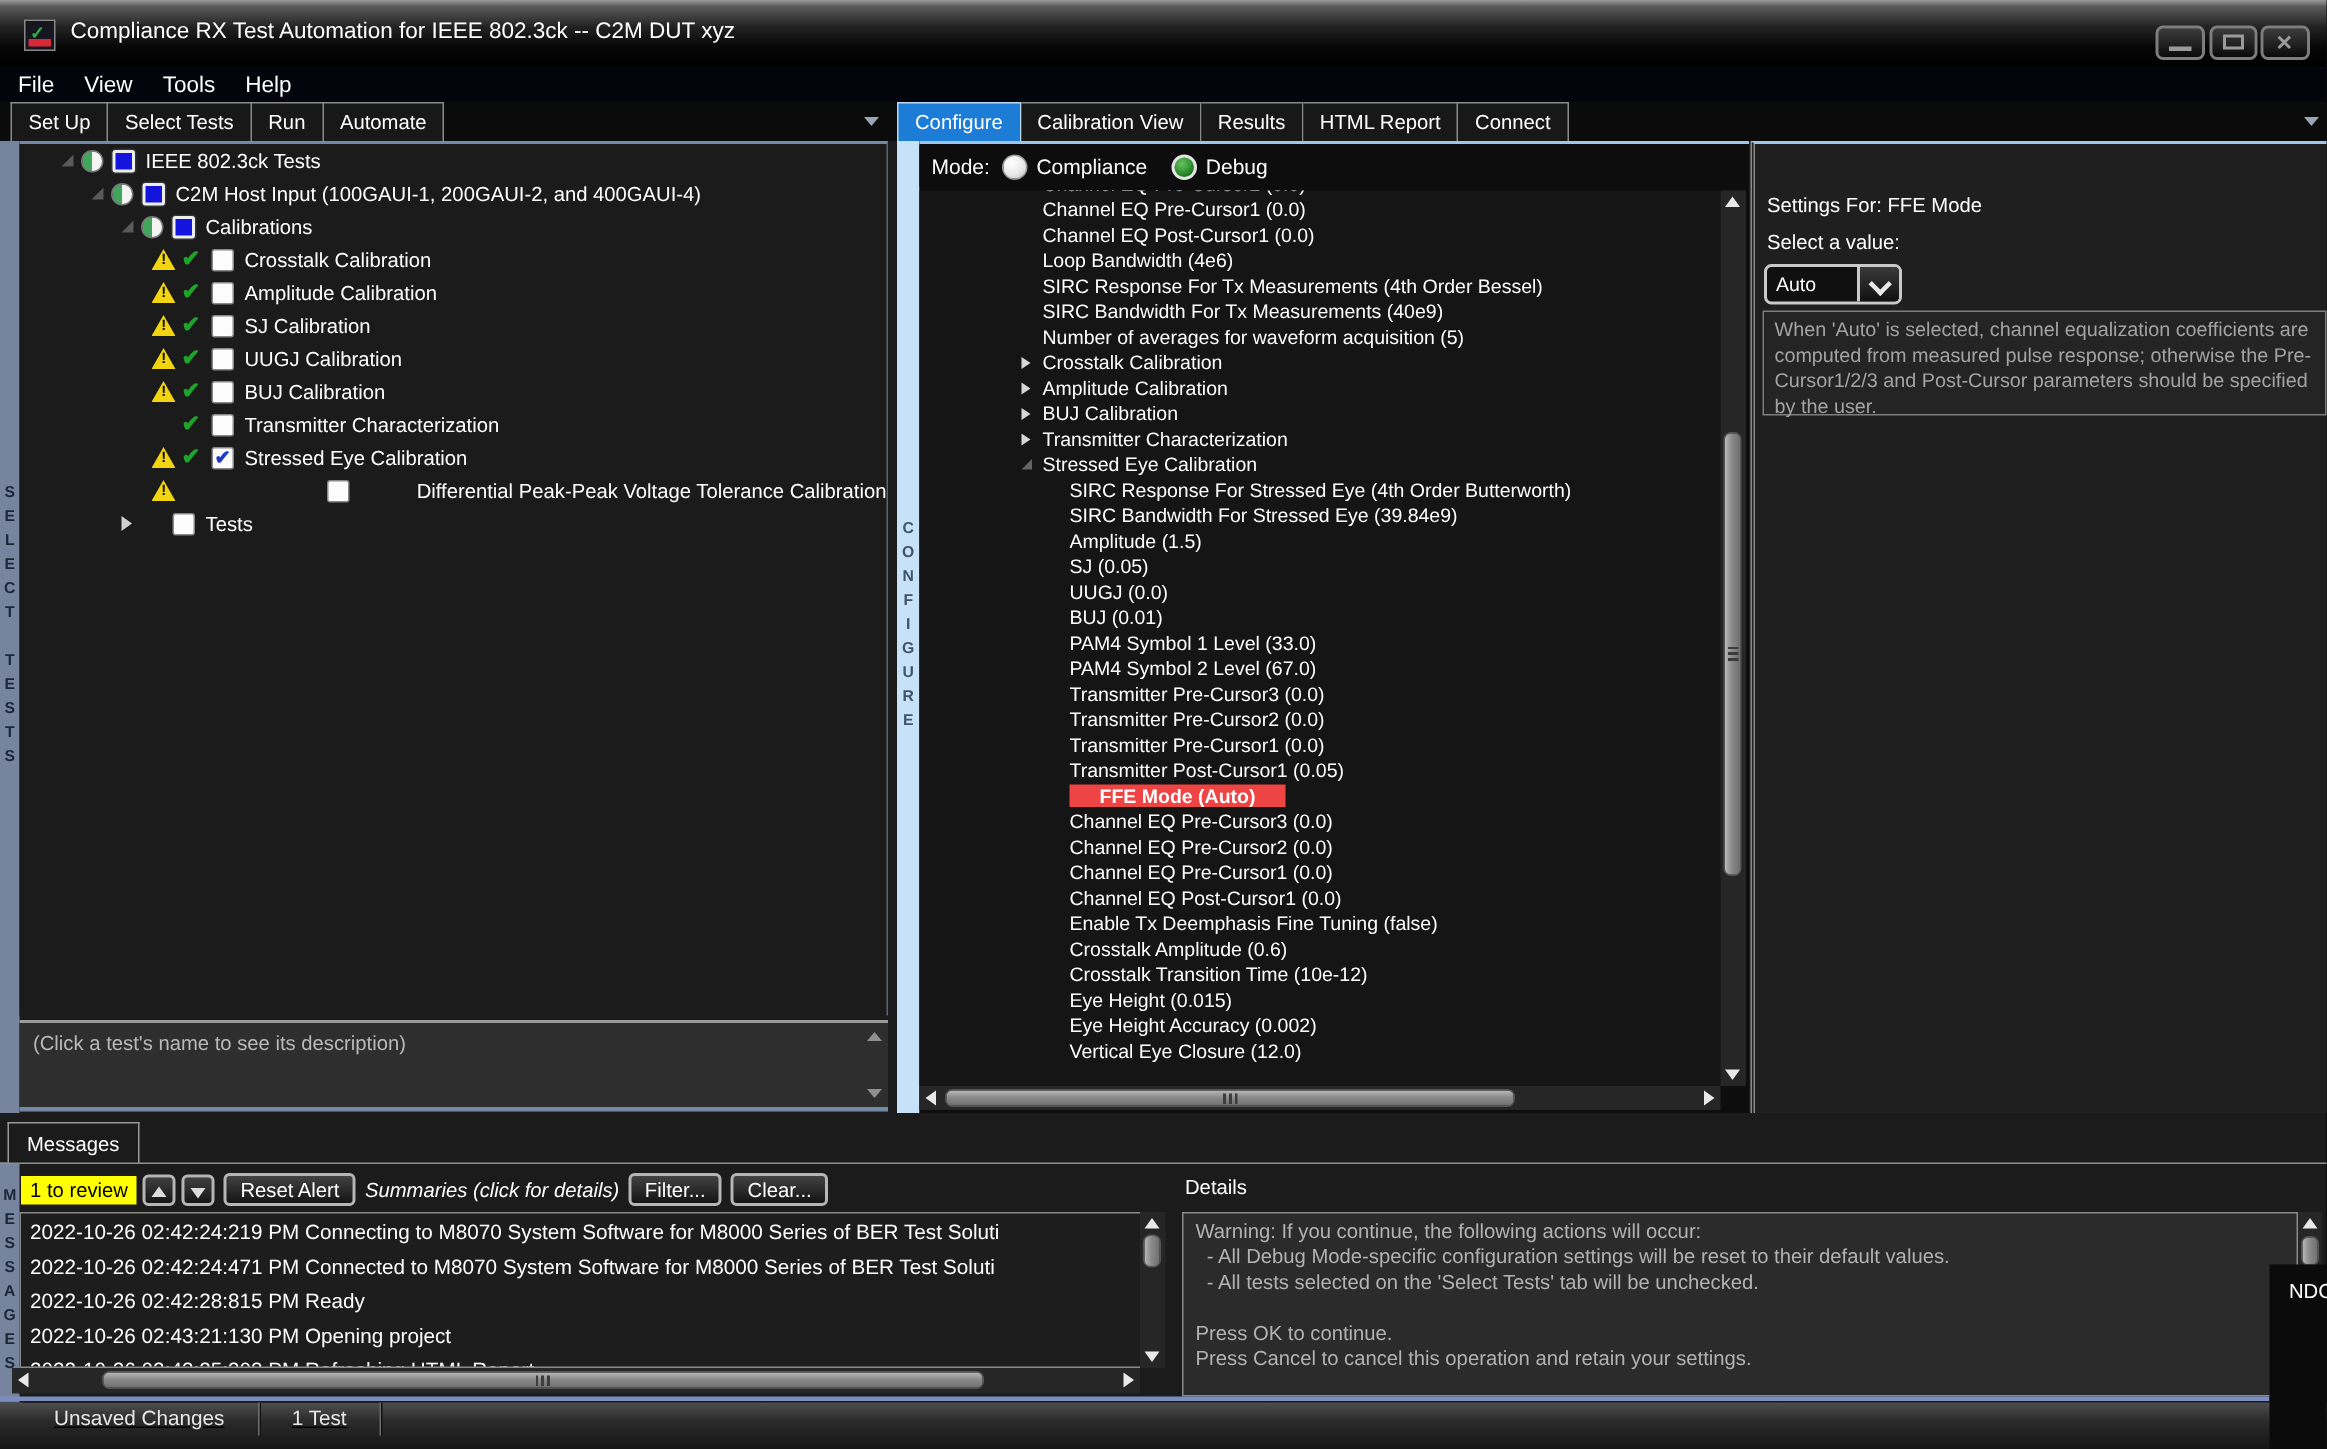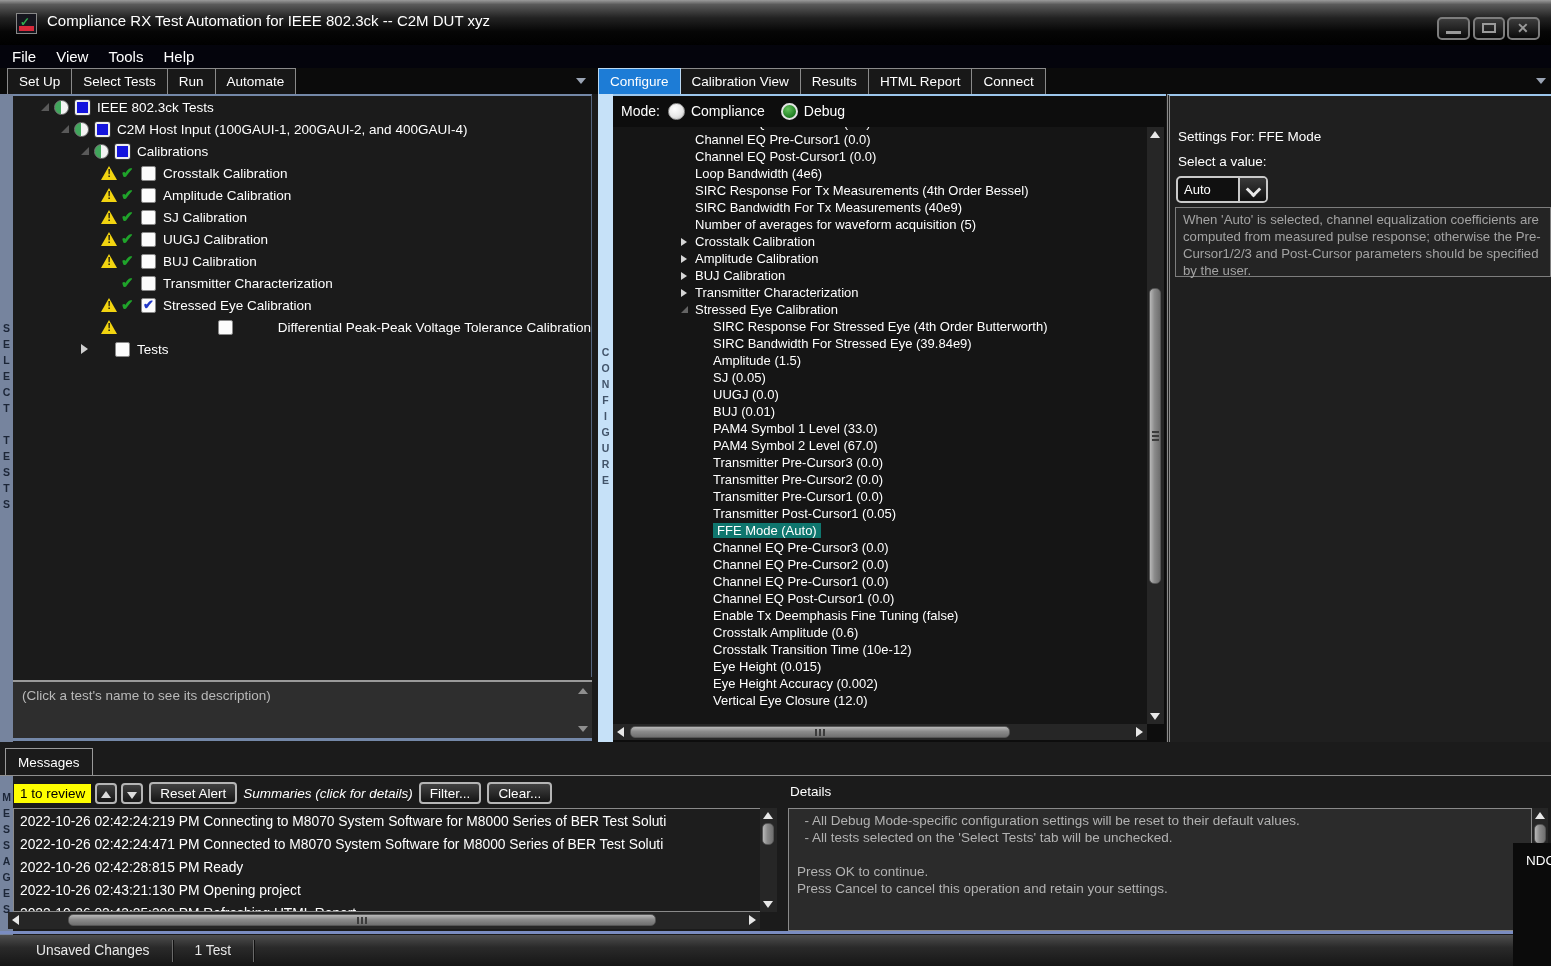--- a/index.html
+++ b/index.html
@@ -91,21 +91,21 @@
 
   .config-list { position:absolute; left:0; top:31px; width:534px; height:597px;
     background:#151515; overflow:hidden; }
   .config-item { display:flex; align-items:center; height:17px; white-space:nowrap;
     color:#fff; font-size:13px; padding-left:82px; }
   .config-item.group { padding-left:68px; }
   .config-item.lvl2 { padding-left:100px; }
   .config-item.clipped { margin-top:-13px; }
   .config-item .c-exp-closed { width:0; height:0; border-left:6px solid #d6d6d6; border-top:4px solid transparent; border-bottom:4px solid transparent; margin-right:8px; }
   .config-item .c-exp-open { width:0; height:0; border-bottom:7px solid #9a9a9a; border-left:7px solid transparent; margin-right:7px; opacity:.6; }
-  .config-item .c-label.selected { background:#0f766e; padding:0 4px; }
+  .config-item .c-label.selected { background:#ef4444; padding:0 20px;font-weight:bold; }
 
   
   .sb-track-v { position:absolute; background:#262626; }
   .sb-track-h { position:absolute; background:#262626; }
   .sb-arrow { position:absolute; width:0; height:0; }
   .sb-up { border-left:5px solid transparent; border-right:5px solid transparent; border-bottom:7px solid #e8e8e8; }
   .sb-down { border-left:5px solid transparent; border-right:5px solid transparent; border-top:7px solid #e8e8e8; }
   .sb-left { border-top:5px solid transparent; border-bottom:5px solid transparent; border-right:7px solid #e8e8e8; }
   .sb-right { border-top:5px solid transparent; border-bottom:5px solid transparent; border-left:7px solid #e8e8e8; }
   .sb-thumb-v { position:absolute; left:2px; width:12px; border-radius:5px;
@@ -164,21 +164,21 @@
     background:#2b2b2b; border:1px solid #8a8a8a; padding:3px 0 0 8px; overflow:hidden; }
   .details-line { color:#b2b2b2; font-size:13.5px; line-height:17px; min-height:17px; white-space:pre-wrap; }
   #details-vscroll { left:1532px; top:808px; width:16px; height:123px; }
   .bottom-blue-line { position:absolute; left:0; top:931px; width:1513px; height:3px; background:#7a8cc0; }
 
   .ndc-overlay { position:absolute; left:1513px; top:843px; width:38px; height:123px; background:#0b0b0b; z-index:50; }
   .ndc-overlay .txt { position:absolute; left:13px; top:10px; color:#fff; font-size:13.5px; }
 
   
   .statusbar { position:absolute; left:0; top:935px; width:1551px; height:31px;
-    background:linear-gradient(180deg,#4e4e4e,#2a2a2a 40%,#161616); display:flex; align-items:center; padding-left:14px; }
+    background:linear-gradient(180deg,#4e4e4e,#2a2a2a 40%,#161616); display:flex; align-items:flex-start; padding-left:14px;text-decoration:underline; }
   .status-cell { color:#e8e8e8; font-size:13.8px; padding:0 22px; height:22px; line-height:22px;
     border-right:1px solid #6a6a6a; box-shadow:1px 0 0 #111; }
 </style>
 </head>
 <body>
 
 <div class="window">
 
   <div class="titlebar">
     <div class="app-icon">
@@ -490,20 +490,21 @@
   </div>
   <div class="sb-track-h" id="log-hscroll">
     <span class="sb-arrow sb-left" style="top:3px;left:4px;"></span>
     <span class="sb-arrow sb-right" style="top:3px;right:4px;"></span>
     <span class="sb-thumb-h" style="left:60px;width:588px;">
         <span class="grip-h"></span>
       </span>
   </div>
 
   <div class="details-box" id="details-box">
+      <div class="details-line">Warning: If you continue, the following actions will occur:</div>
       <div class="details-line">  - All Debug Mode-specific configuration settings will be reset to their default values.</div>
       <div class="details-line">  - All tests selected on the 'Select Tests' tab will be unchecked.</div>
       <div class="details-line"></div>
       <div class="details-line">Press OK to continue.</div>
       <div class="details-line">Press Cancel to cancel this operation and retain your settings.</div>
     </div>
   <div class="sb-track-v" id="details-vscroll">
     <span class="sb-arrow sb-up" style="left:3px;top:4px;"></span>
     <span class="sb-thumb-v" style="top:16px;height:20px;"></span>
   </div>

